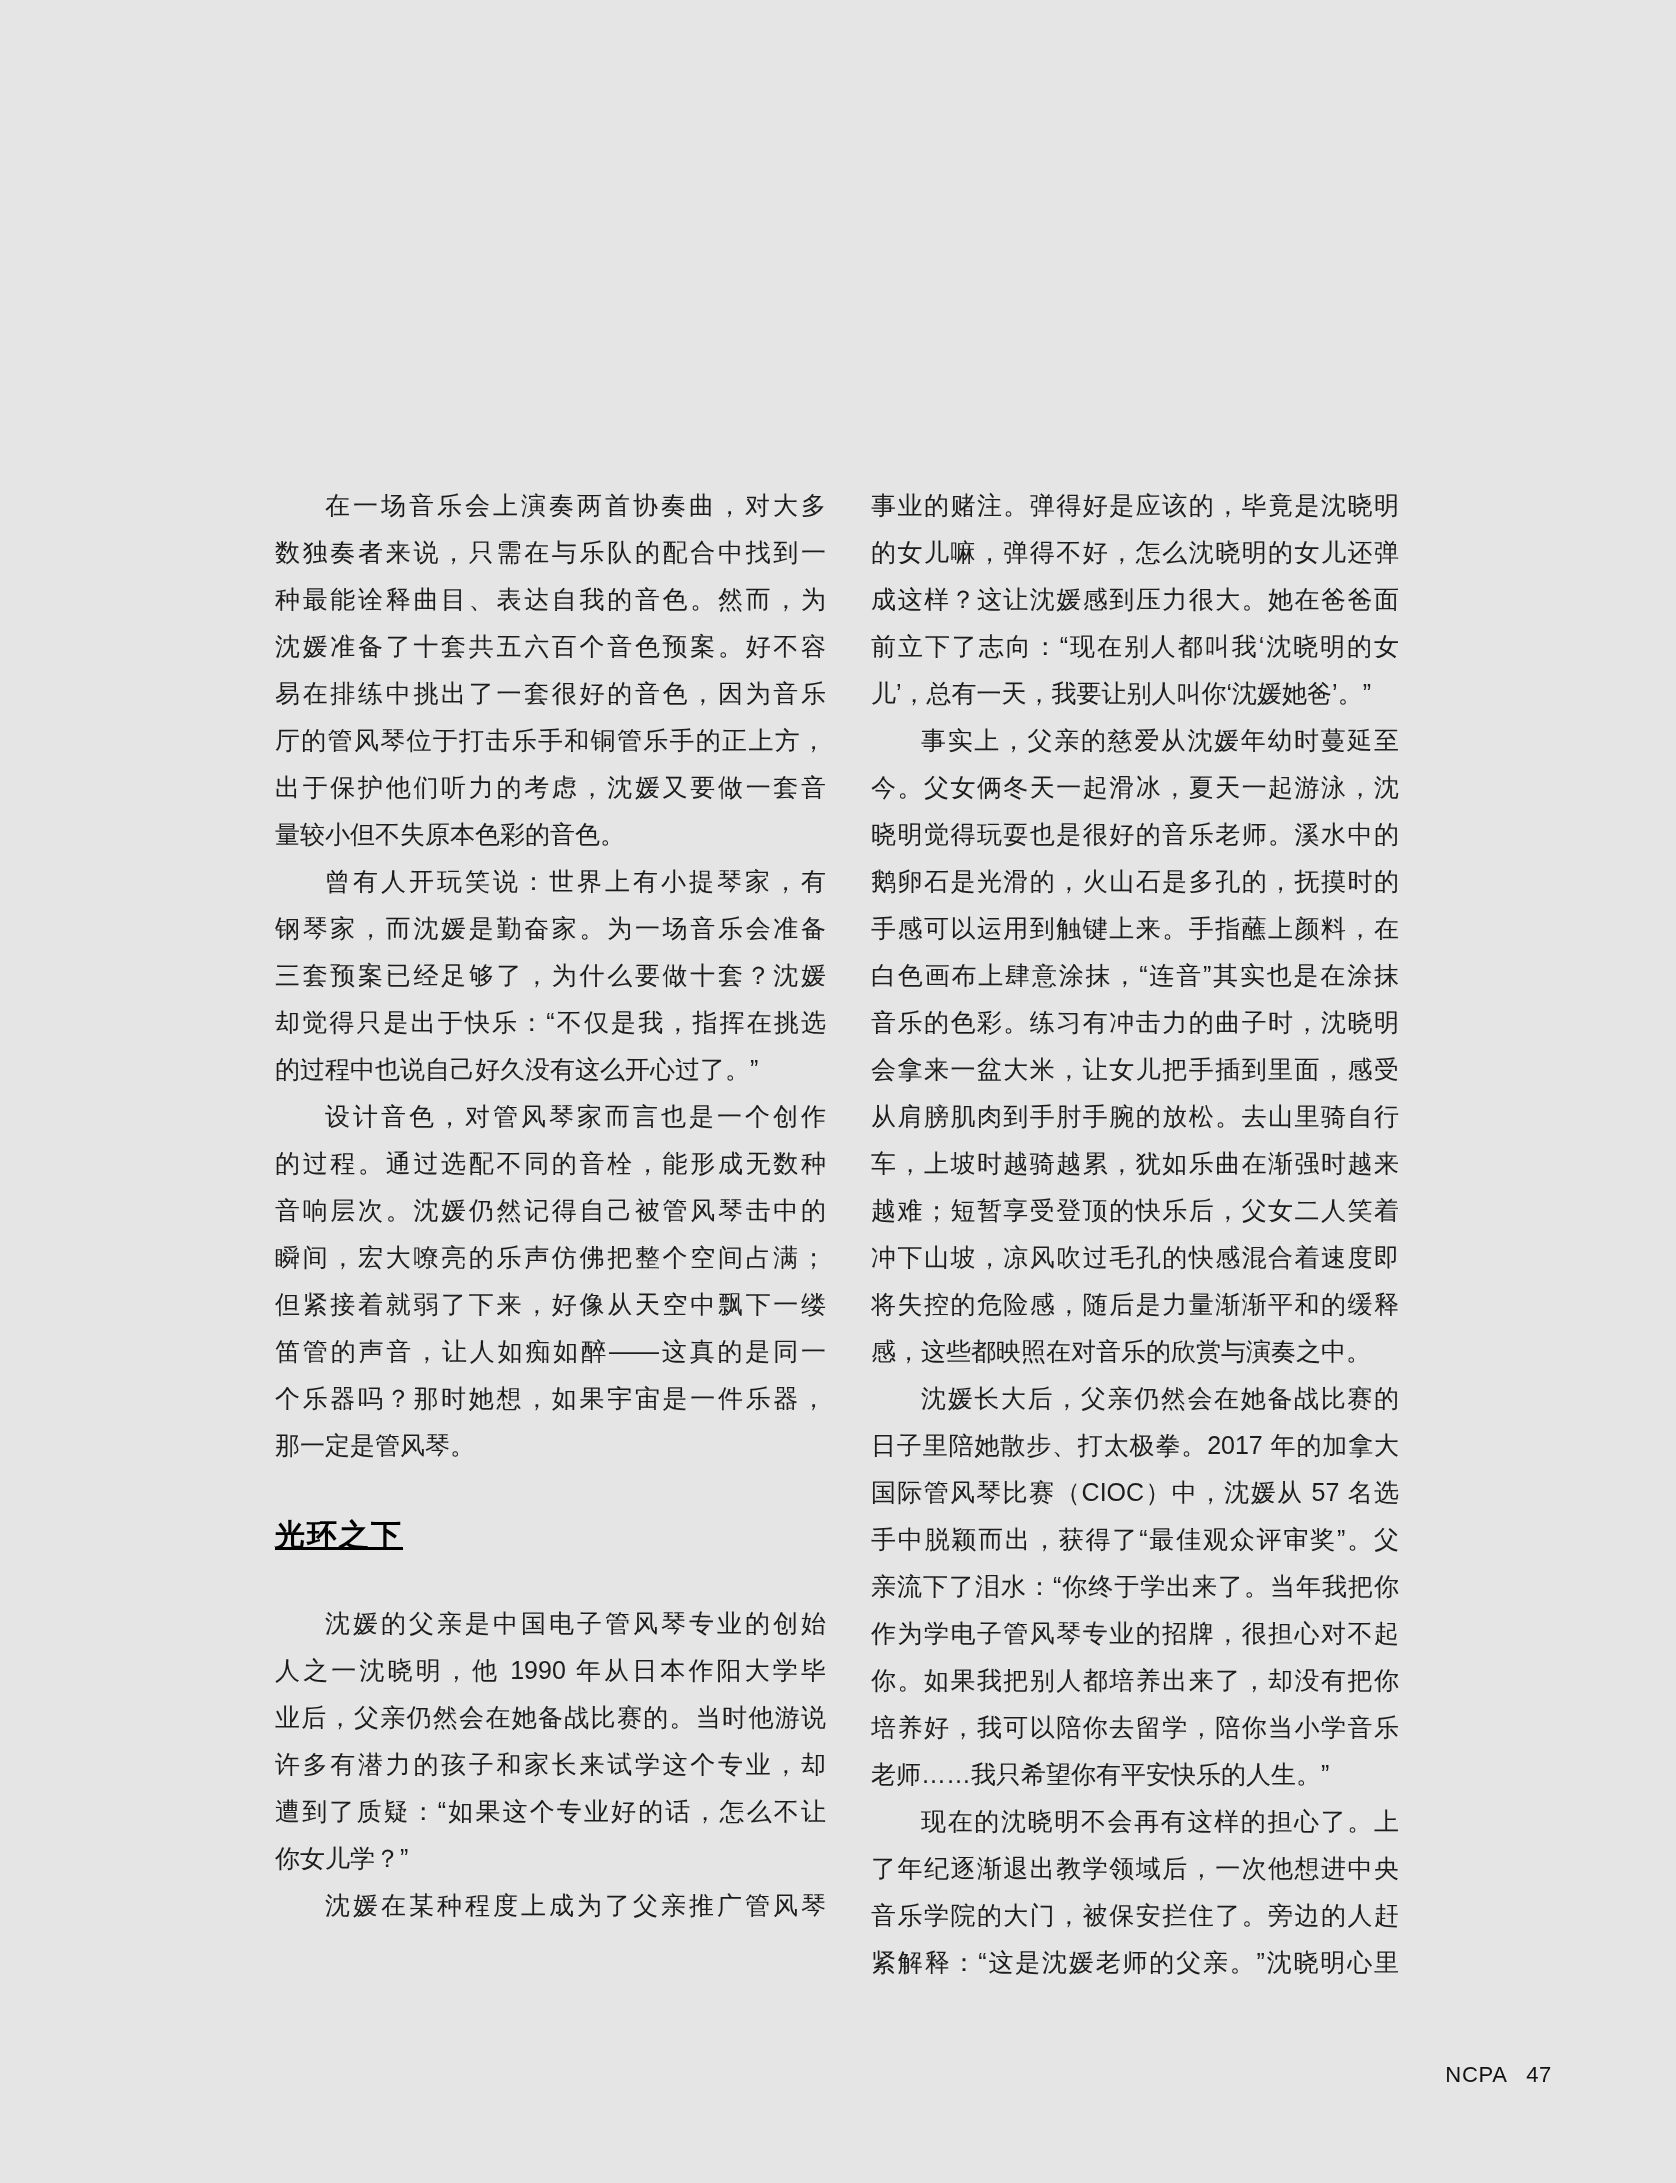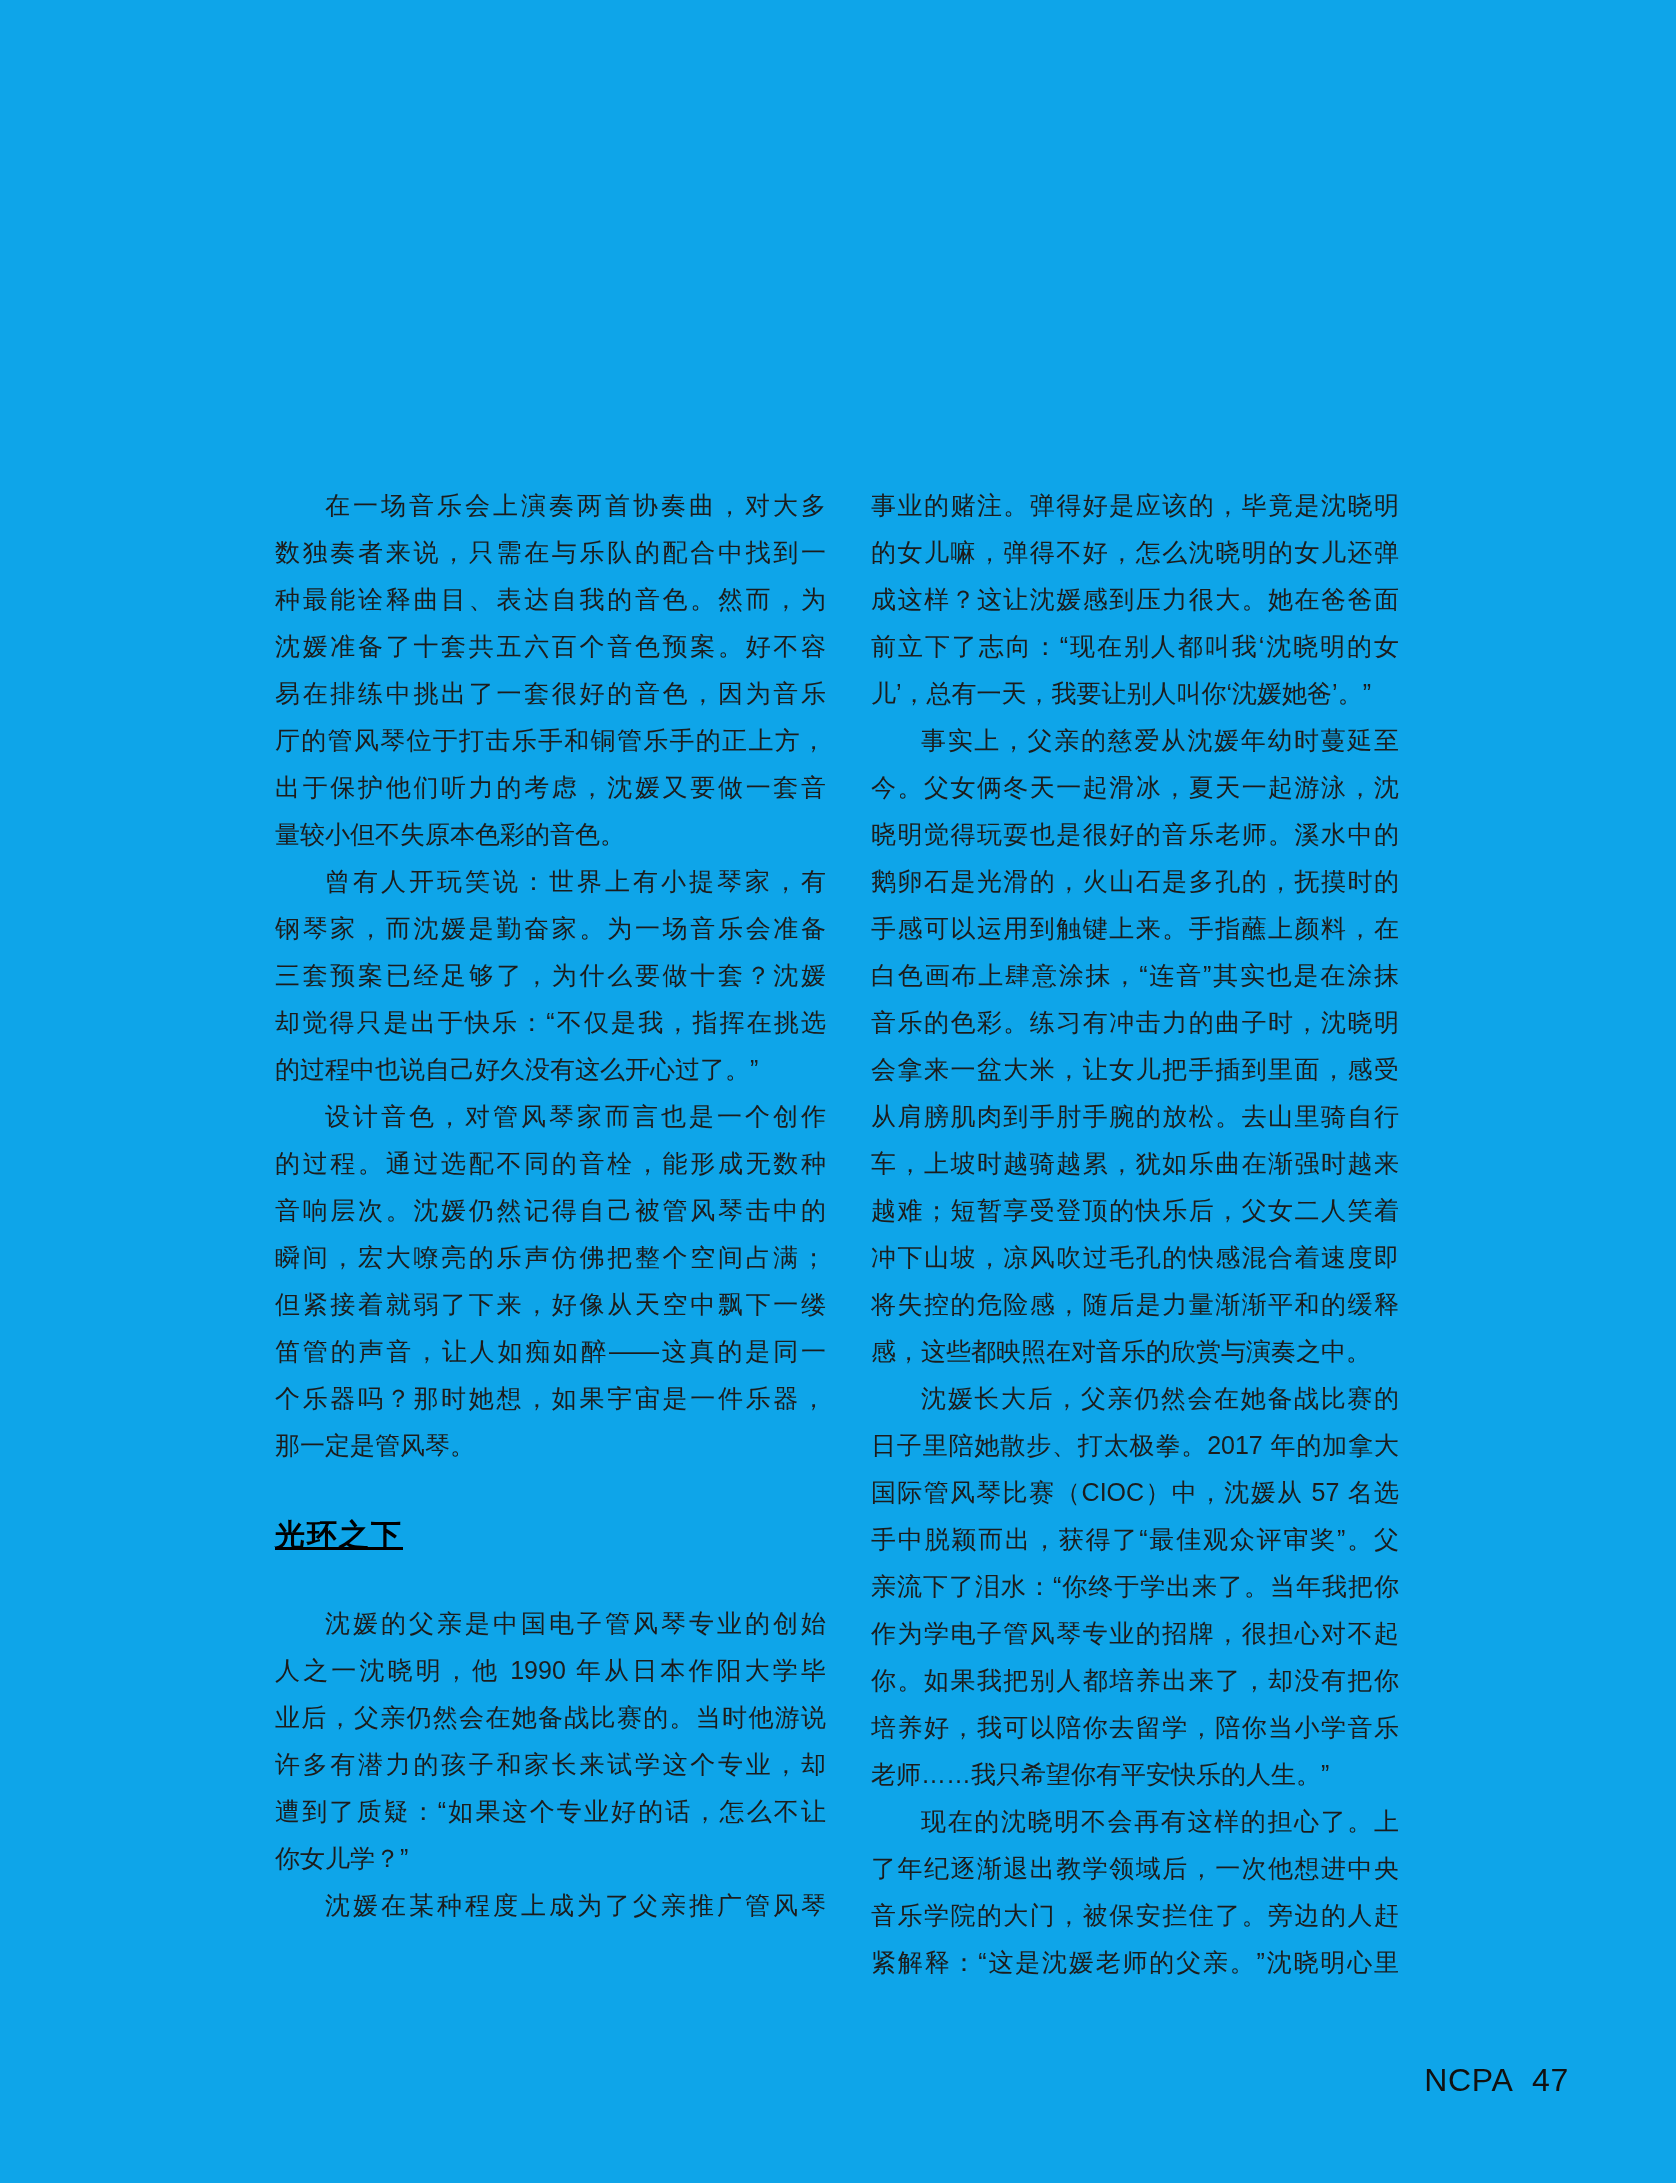--- a/index.html
+++ b/index.html
@@ -4,21 +4,21 @@
 <style>
   html, body {
     margin: 0;
     padding: 0;
     background: #ffffff;
   }
   .page {
     position: relative;
     width: 1676px;
     height: 2183px;
-    background: #0ea5e9;
+    background: #e5e5e5;
     font-family: "Liberation Sans", "DejaVu Sans", sans-serif;
     color: #1c1c1c;
     overflow: hidden;
   }
   .column {
     position: absolute;
     top: 482px;
   }
   .col-left  { left: 275px;  width: 551px; }
   .col-right { left: 871px; width: 528px; }
@@ -42,24 +42,24 @@
     margin: 42px 0;
     font-size: 30px;
     font-weight: bold;
     letter-spacing: 2px;
     color: #000000;
     text-decoration: underline;
   }
   .page-footer {
     position: absolute;
     top: 2062px;
-    right: 107px;
+    right: 124px;
     display: flex;
     gap: 18.5px;
-    font-size: 32px;
+    font-size: 22px;
     letter-spacing: 0.7px;
     color: #111111;
     justify-content: center;
   }
 </style>
 </head>
 <body>
 
 <main class="page">
   <section class="column col-left">

